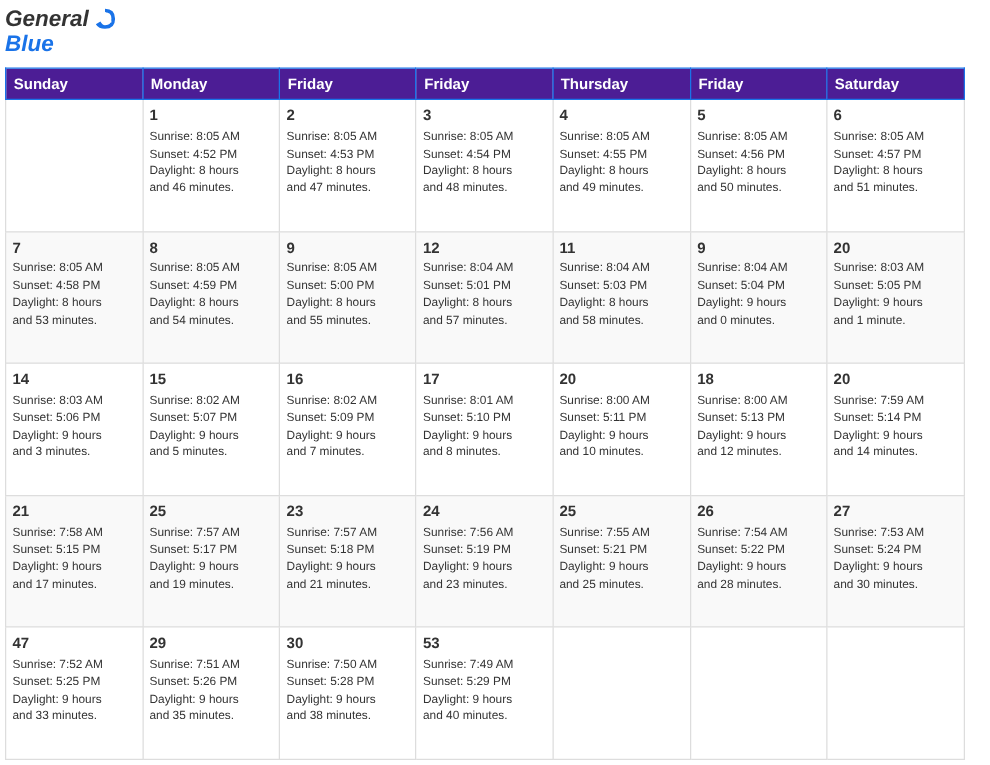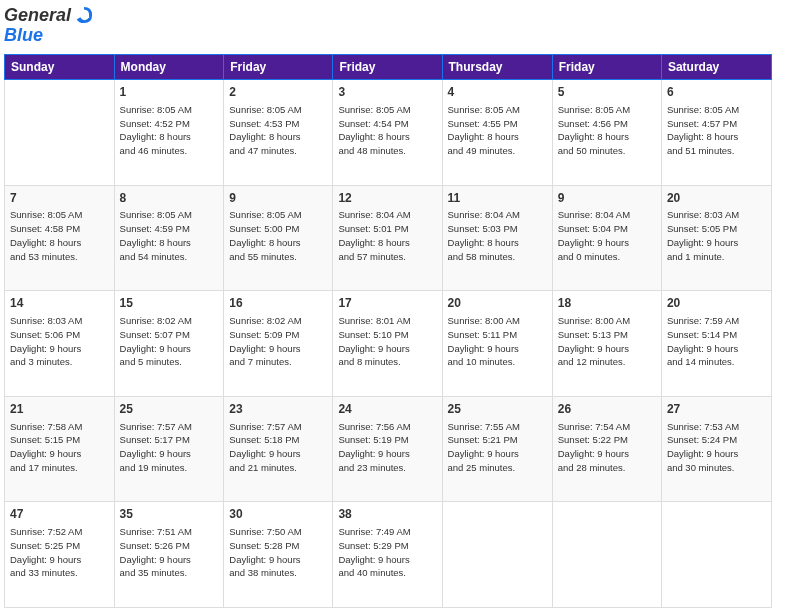--- a/index.html
+++ b/index.html
@@ -241,29 +241,29 @@
             <span class="day-number">27</span>
             <div class="day-info">Sunrise: 7:53 AM<br>Sunset: 5:24 PM<br>Daylight: 9 hours<br>and 30 minutes.</div>
           </td>
         </tr>
         <tr>
           <td>
             <span class="day-number">47</span>
             <div class="day-info">Sunrise: 7:52 AM<br>Sunset: 5:25 PM<br>Daylight: 9 hours<br>and 33 minutes.</div>
           </td>
           <td>
-            <span class="day-number">35</span>
+            <span class="day-number">29</span>
             <div class="day-info">Sunrise: 7:51 AM<br>Sunset: 5:26 PM<br>Daylight: 9 hours<br>and 35 minutes.</div>
           </td>
           <td>
             <span class="day-number">30</span>
             <div class="day-info">Sunrise: 7:50 AM<br>Sunset: 5:28 PM<br>Daylight: 9 hours<br>and 38 minutes.</div>
           </td>
           <td>
-            <span class="day-number">38</span>
+            <span class="day-number">53</span>
             <div class="day-info">Sunrise: 7:49 AM<br>Sunset: 5:29 PM<br>Daylight: 9 hours<br>and 40 minutes.</div>
           </td>
           <td class="empty-cell"></td>
           <td class="empty-cell"></td>
           <td class="empty-cell"></td>
         </tr>
       </tbody>
   </table>
 </div>
 

